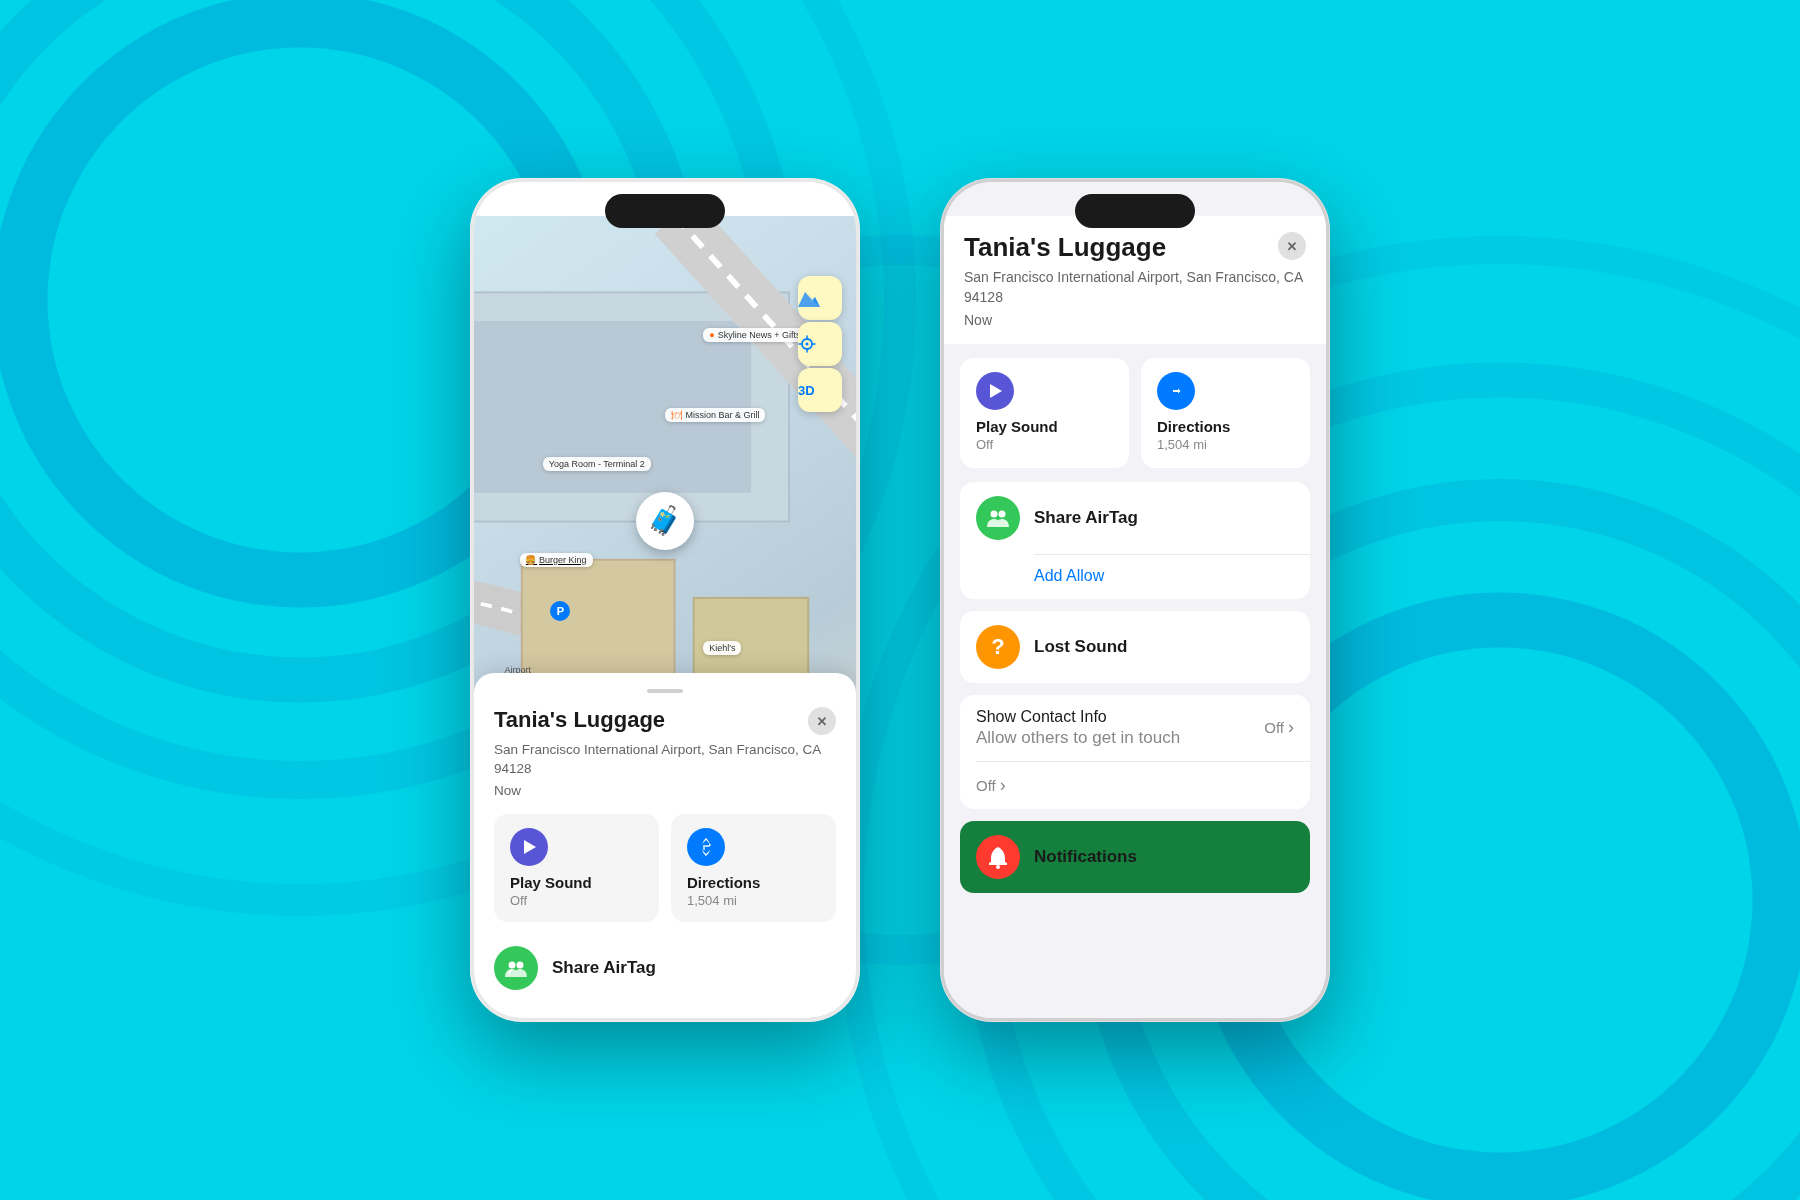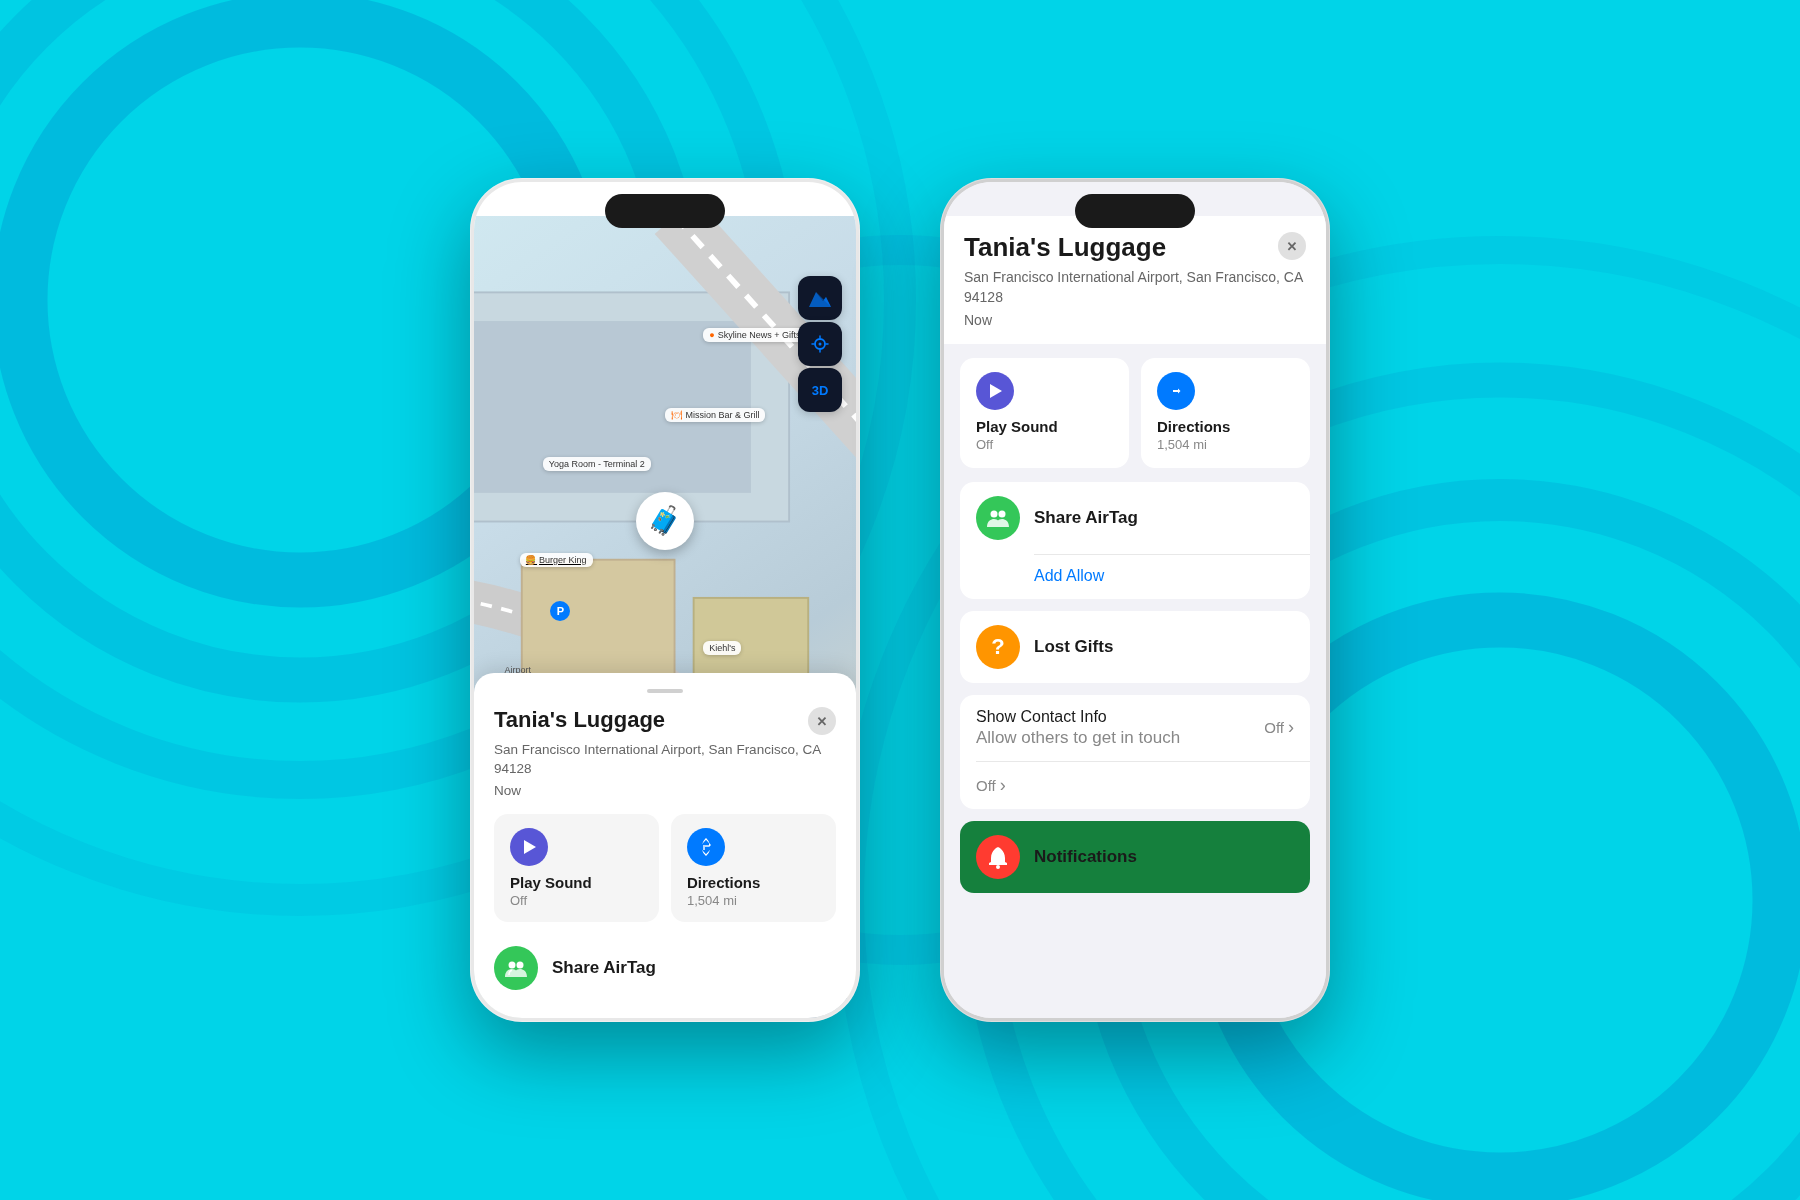--- a/index.html
+++ b/index.html
@@ -342,25 +342,24 @@
       right: 14px;
       top: 60px;
       display: flex;
       flex-direction: column;
       gap: 2px;
       z-index: 30;
     }
     .map-ctrl-btn {
       width: 44px;
       height: 44px;
-      background: #0f172a;
+      background: #fef9c3;
       border-radius: 12px;
       display: flex;
       align-items: center;
-      justify-content: center;
       box-shadow: 0 2px 8px rgba(0,0,0,0.2);
       font-size: 14px;
       color: #007aff;
       font-weight: 700;
       cursor: pointer;
     }
     
     .status-bar-gray { background: #f2f2f7; }
     
     .map-svg {
@@ -638,21 +637,21 @@
           </div>
           <div class="section-divider"></div>
           <div class="add-person-btn">Add Allow</div>
         </div>
 
         <div class="detail-section" style="margin:12px 16px 0;">
           <div class="detail-section-row">
             <div class="share-icon-circle" style="background:#ff9500;width:44px;height:44px;border-radius:50%;display:flex;align-items:center;justify-content:center;">
               <span style="color:white;font-size:22px;font-weight:700;">?</span>
             </div>
-            <span class="section-main-label">Lost Gifts</span>
+            <span class="section-main-label">Lost Sound</span>
           </div>
         </div>
 
         <div class="list-section">
           <div class="list-row">
             <div class="list-row-left">
               <div class="list-row-label">Show Contact Info</div>
               <div class="list-row-sublabel">Allow others to get in touch</div>
             </div>
             <div class="list-row-right">

